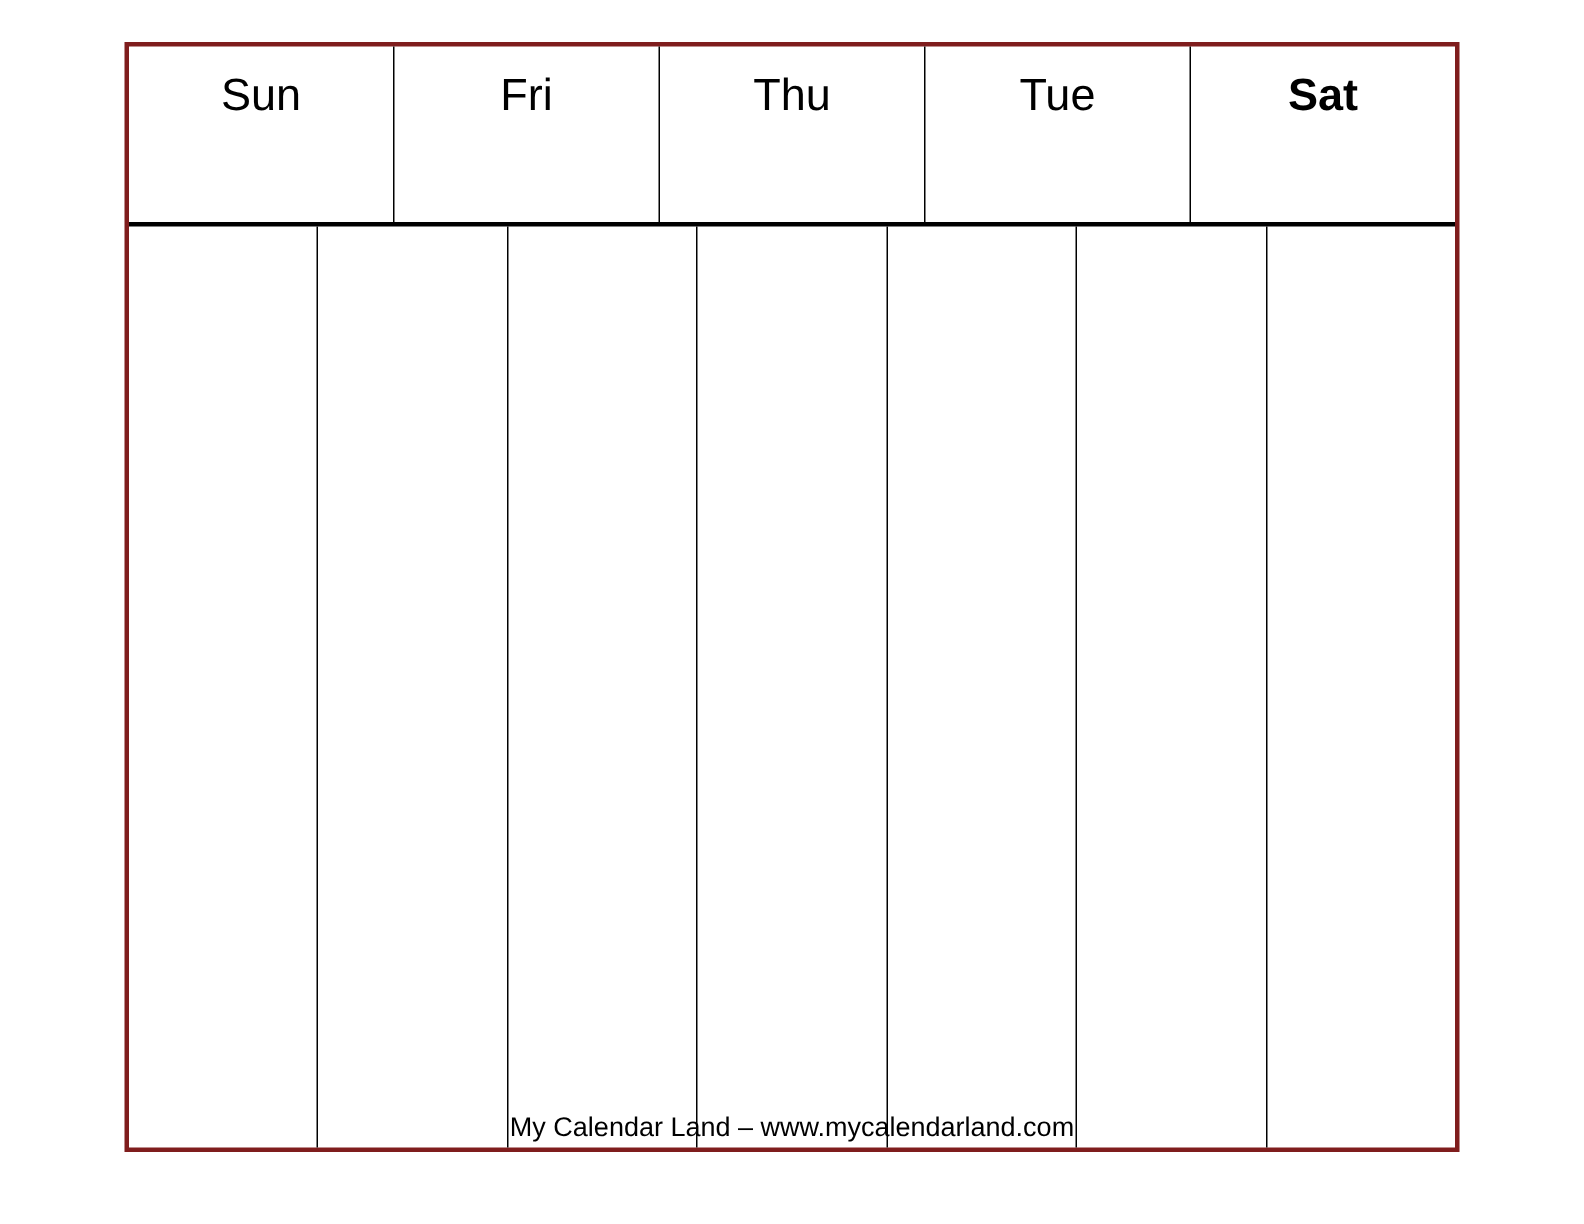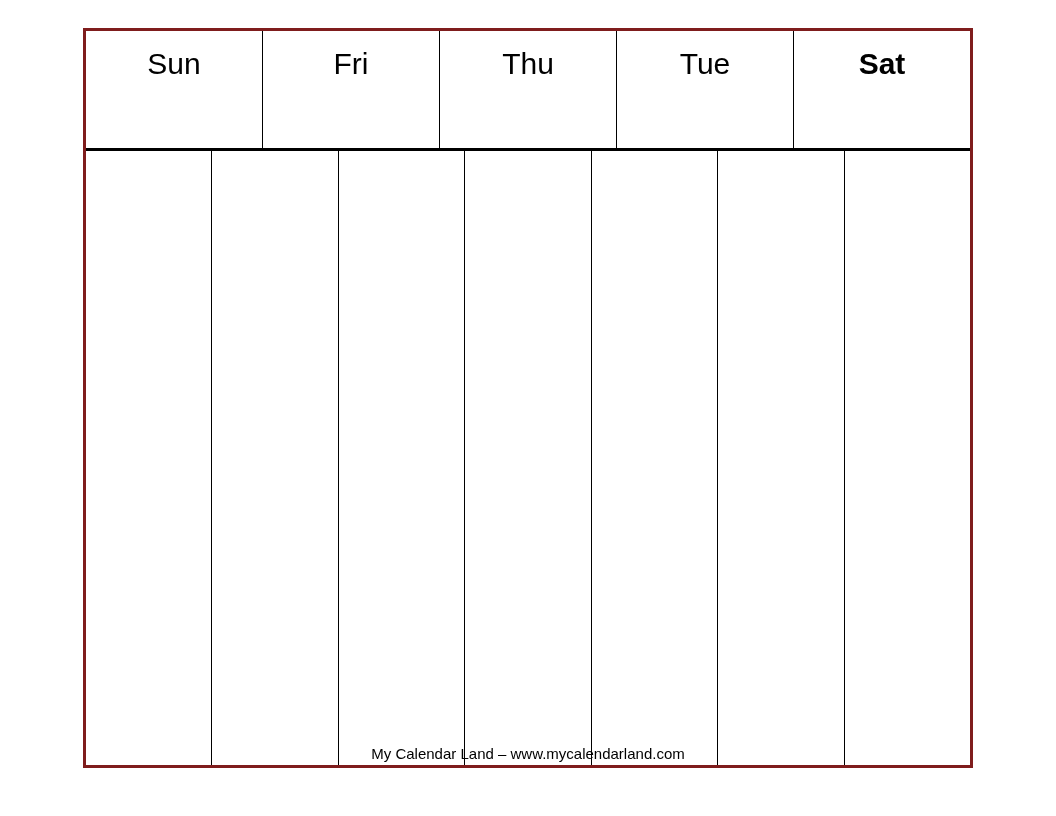--- a/index.html
+++ b/index.html
@@ -52,21 +52,21 @@
     }
     .calendar-body-cell:last-child {
       border-right: none;
     }
     .footer-text {
       position: absolute;
       bottom: 3px;
       left: 0;
       width: 100%;
       text-align: center;
-      font-size: 15px;
+      font-size: 18px;
       color: #000;
     }
   </style>
 </head>
 <body>
 
 <div class="calendar-container">
   <div class="calendar-header">
     <div class="calendar-header-cell">Sun</div>
     <div class="calendar-header-cell">Fri</div>

